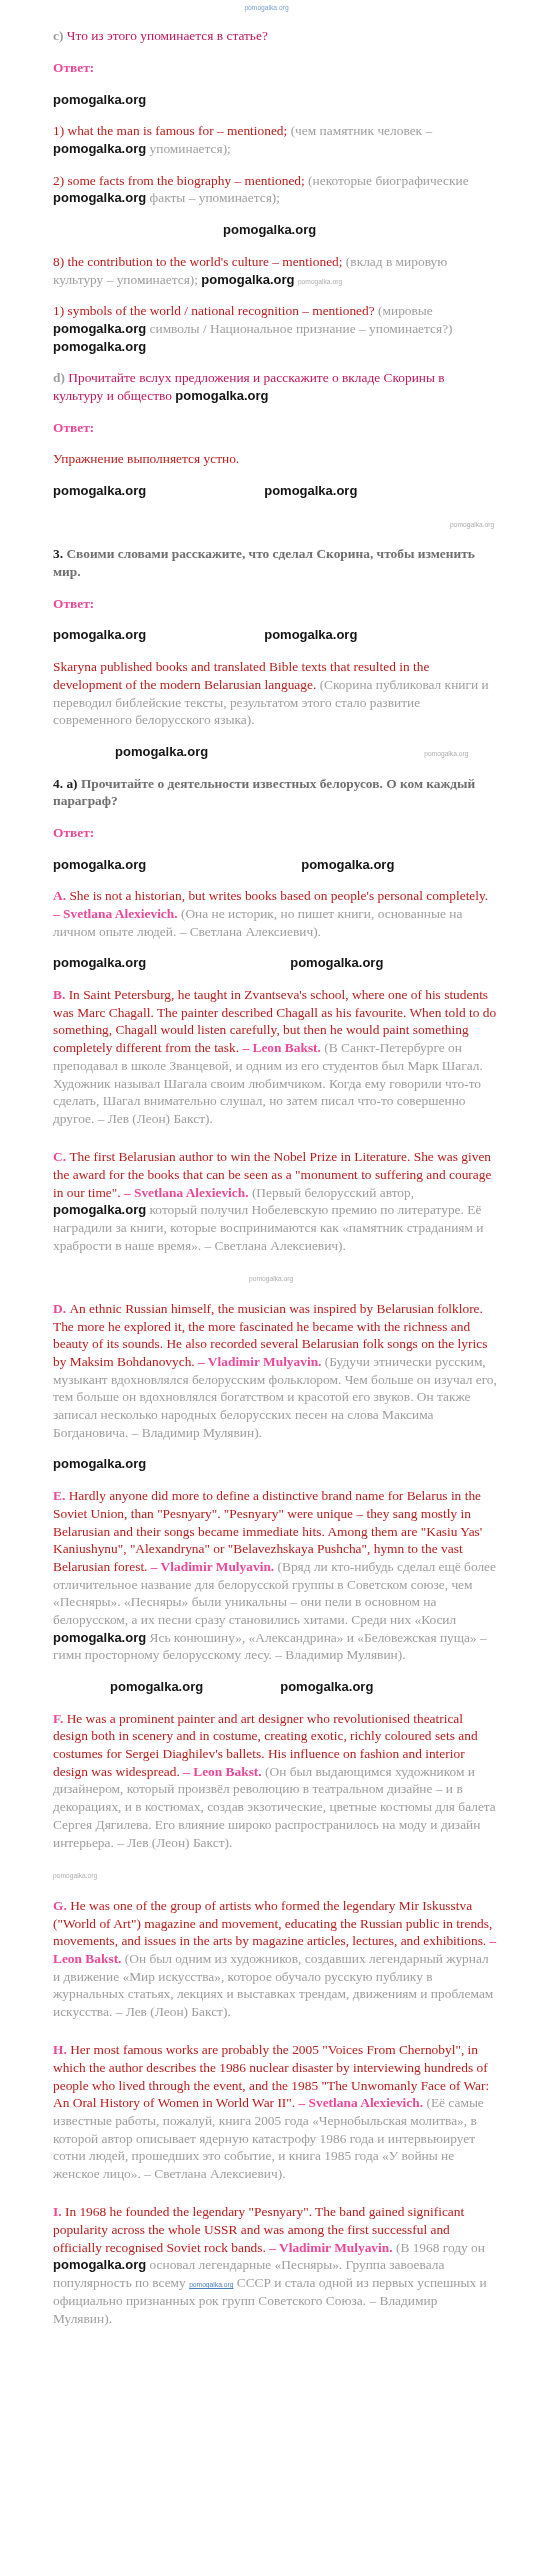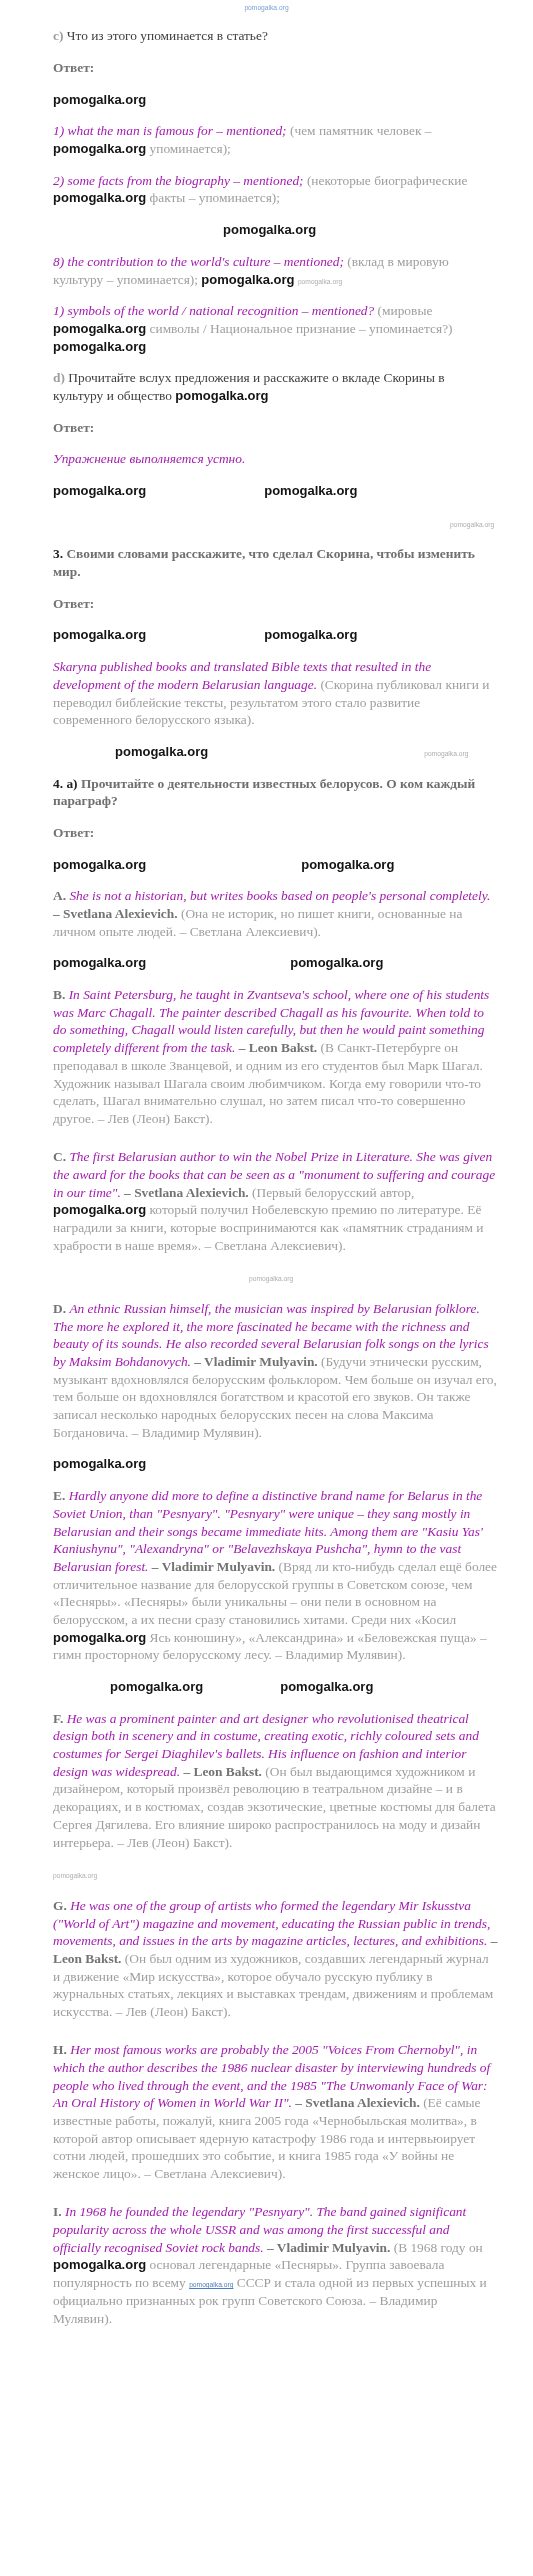--- a/index.html
+++ b/index.html
@@ -9,24 +9,24 @@
     font-family:"Liberation Serif", serif;
     font-size:13.4px; line-height:1.32; color:#1b1b1b;
   }
   .top {
     text-align:center; padding-top:4.1px;
     font-family:"Liberation Sans", sans-serif;
     font-size:6.7px; color:#79a0d3; cursor:pointer;
   }
   .content { padding:14.4px 35px 31px 53px; }
   .blk { margin:0 0 14px 0; }
-  .run.en { color:#a21caf;font-style:italic; }
+  .run.en { color:#b91c1c; }
   .run.ru { color:#9e9e9e; }
-  .run.b  { font-weight:700; color:#737373; }
-  .run.t  { color:#404040; }
+  .run.b  { font-weight:700; color:#ec4899; }
+  .run.t  { color:#be185d; }
   .run.tb { color:#9e9e9e; font-weight:700; }
   .run.hb { font-weight:700; color:#222222; }
   .run.ht { font-weight:700; color:#6f6f6f; }
   .run.wmb, .wm.big {
     font-family:"Liberation Sans", sans-serif;
     font-weight:700; font-size:13px; color:#141414;
   }
   .run.wmsm, .wm.small {
     font-family:"Liberation Sans", sans-serif;
     font-size:6.7px; color:#adadad;

